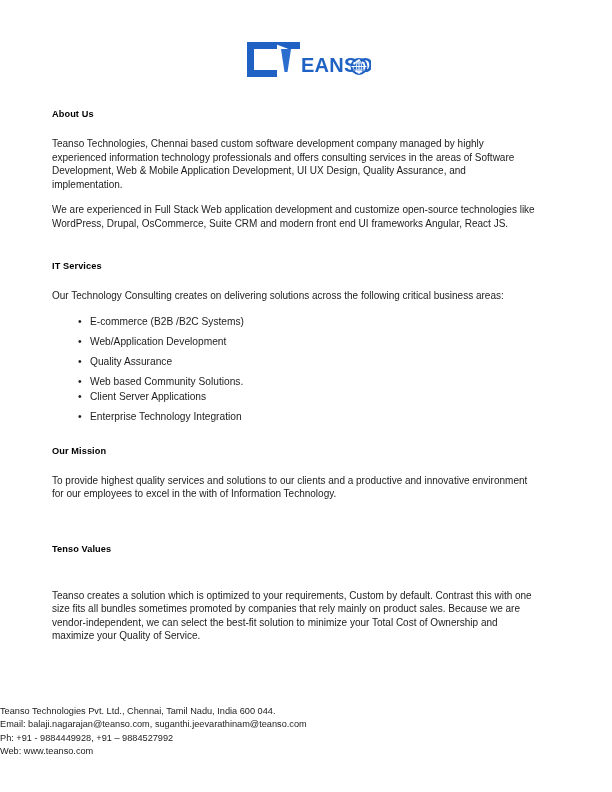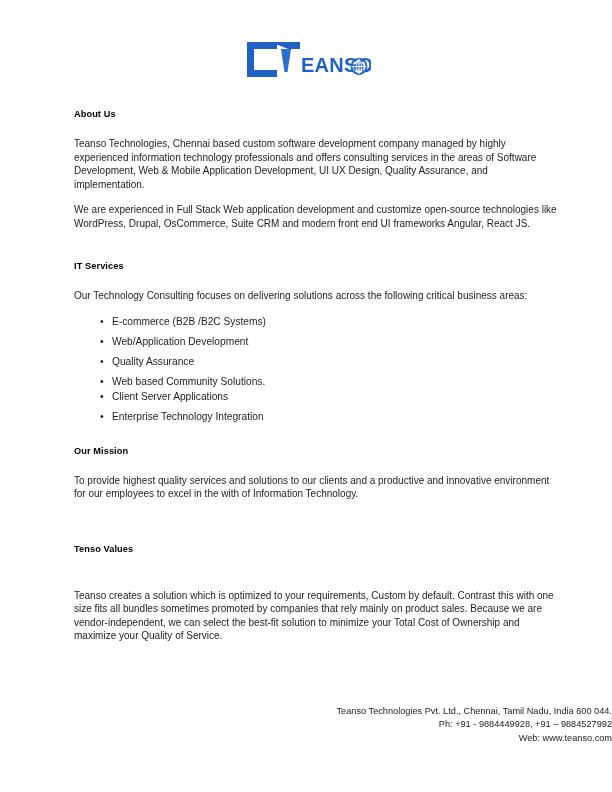--- a/index.html
+++ b/index.html
@@ -36,21 +36,21 @@
     display: flex;
     align-items: center;
     height: 46px;
   }
   .logo svg { display: block; }
 
   
   .content {
     position: absolute;
     top: 108px;
-    left: 74px;
+    left: 52px;
     width: 484px;
   }
   .section-heading {
     font-size: 9.2px;
     font-weight: bold;
     color: #000000;
     letter-spacing: 0.1px;
     margin: 0;
     line-height: 12px;
   }
@@ -90,21 +90,21 @@
   .bullets li.sp-wide { margin-top: 7px; }
   .bullets li.sp-tight { margin-top: 2px; }
   .bullets li.sp-first { margin-top: 0; }
 
   
   .footer {
     position: absolute;
     left: 0;
     top: 705px;
     width: 612px;
-    text-align: right;
+    text-align: left;
   }
   .footer-line {
     font-size: 9.2px;
     line-height: 13.4px;
     color: #1c1c1c;
   }
 </style>
 </head>
 <body>
 
@@ -137,21 +137,21 @@
     <h2 class="section-heading">About Us</h2>
     <div class="gap-md"></div>
     <p class="para">Teanso Technologies, Chennai based custom software development company managed by highly experienced information technology professionals and offers consulting services in the areas of Software Development, Web &amp; Mobile Application Development, UI UX Design, Quality Assurance, and implementation.</p>
     <div class="gap-sm"></div>
     <p class="para">We are experienced in Full Stack Web application development and customize open-source technologies like WordPress, Drupal, OsCommerce, Suite CRM and modern front end UI frameworks Angular, React JS.</p>
 
     <div class="gap-xl"></div>
 
     <h2 class="section-heading">IT Services</h2>
     <div class="gap-md"></div>
-    <p class="para">Our Technology Consulting focuses on delivering solutions across the following critical business areas:</p>
+    <p class="para">Our Technology Consulting creates on delivering solutions across the following critical business areas:</p>
     <div class="gap-sm"></div>
 
     <ul class="bullets">
       <li class="sp-first">E-commerce (B2B /B2C Systems)</li>
       <li class="sp-wide">Web/Application Development</li>
       <li class="sp-wide">Quality Assurance</li>
       <li class="sp-wide">Web based Community Solutions.</li>
       <li class="sp-tight">Client Server Applications</li>
       <li class="sp-wide">Enterprise Technology Integration</li>
     </ul>
@@ -167,17 +167,18 @@
 
     <h2 class="section-heading">Tenso Values</h2>
     <div class="gap-md"></div>
     <div class="gap-md"></div>
     <p class="para">Teanso creates a solution which is optimized to your requirements, Custom by default. Contrast this with one size fits all bundles sometimes promoted by companies that rely mainly on product sales. Because we are vendor-independent, we can select the best-fit solution to minimize your Total Cost of Ownership and maximize your Quality of Service.</p>
 
   </div>
 
   <div class="footer">
     <div class="footer-line">Teanso Technologies Pvt. Ltd., Chennai, Tamil Nadu, India 600 044.</div>
+    <div class="footer-line">Email: balaji.nagarajan@teanso.com, suganthi.jeevarathinam@teanso.com</div>
     <div class="footer-line">Ph: +91 - 9884449928, +91 – 9884527992</div>
     <div class="footer-line">Web: www.teanso.com</div>
   </div>
 
 </div>
 
 </body></html>

